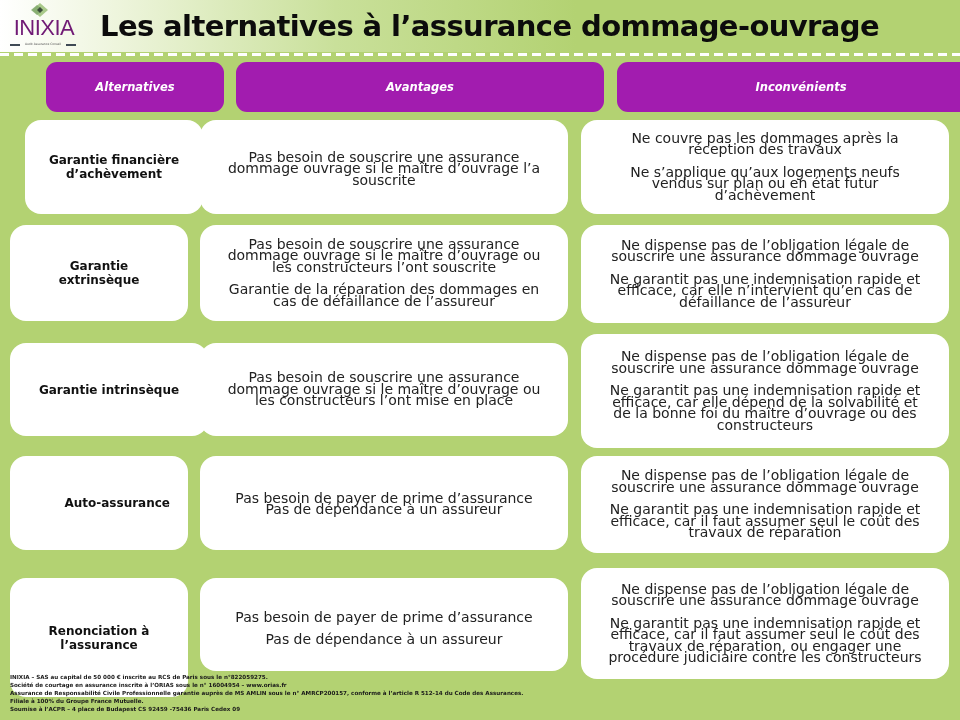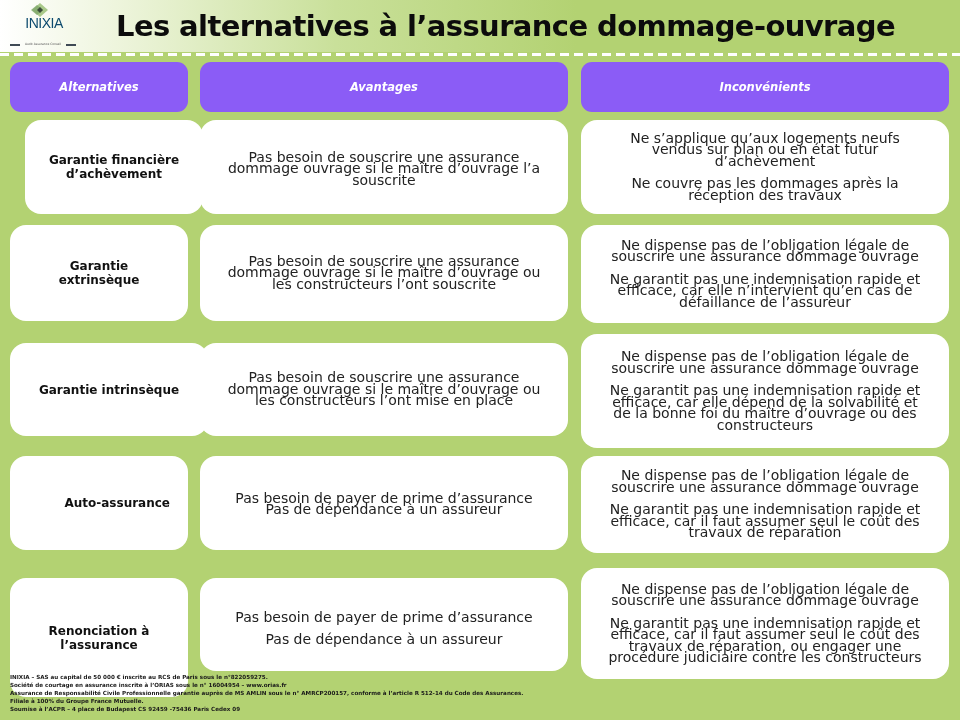--- a/index.html
+++ b/index.html
@@ -15,42 +15,42 @@
       background: linear-gradient(90deg, #ffffff 0%, #eef5dd 12%, #c9e09a 35%, #b3d272 60%);
     }
     .dashes {
       position: absolute; left: 0; top: 53px; width: 960px; height: 3px;
       background: repeating-linear-gradient(90deg, #ffffff 0 9px, transparent 9px 14px);
     }
     .logo { position: absolute; left: 8px; top: 3px; width: 70px; height: 46px; }
     .logo-mark { position: absolute; left: 22px; top: 0; width: 20px; height: 16px; }
     .logo-text {
       position: absolute; left: 2px; top: 12px; width: 68px; text-align: center;
-      font-family: "Liberation Sans", sans-serif; font-size: 14px; font-weight: 400;
-      color: #0c4a6e; letter-spacing: -0.5px;
+      font-family: "Liberation Sans", sans-serif; font-size: 22px; font-weight: 400;
+      color: #701a75; letter-spacing: -0.5px;
     }
     .logo-tag {
       position: absolute; left: 2px; top: 39px; width: 66px; height: 5px;
       font-size: 3px; color: #555; text-align: center; line-height: 5px;
       border-top: 0; 
     }
     .logo-tag::before, .logo-tag::after {
       content: ""; position: absolute; top: 2px; width: 10px; height: 2px; background: #3f4a55;
     }
     .logo-tag::before { left: 0; }
     .logo-tag::after { right: 0; }
     .page-title {
       position: absolute; left: 100px; top: 4px; width: 820px; height: 44px;
       font-family: "DejaVu Sans", sans-serif; font-weight: 700; font-size: 29px;
-      color: #0c0c0c; letter-spacing: -0.6px; line-height: 44px; white-space: nowrap; margin-left: 16px;
+      color: #0c0c0c; letter-spacing: -0.6px; line-height: 44px; white-space: nowrap;
     }
     .hdr {
-      position: absolute; top: 62px; height: 50px; background: #8b5cf6;
+      position: absolute; top: 62px; height: 50px; background: #a21caf;
       border-radius: 11px; color: #fff; display: flex; align-items: center; justify-content: center;
-      font-style: italic; font-weight: 700; font-size: 11.5px;
+      font-style: italic; font-weight: 700; font-size: 11.5px; margin-left: 36px;
     }
     .card {
       position: absolute; background: #fff; border-radius: 16px;
       display: flex; flex-direction: column; align-items: center; justify-content: center;
       text-align: center;
     }
     .card.alt {
       font-weight: 700; font-size: 12px; line-height: 14px; padding: 0 18px; color: #111;
     }
     .card.txt { font-size: 14px; line-height: 11.5px; color: #222; padding: 16px 22px; }
@@ -85,29 +85,30 @@
 <div class="hdr" style="left:200px;width:368px;">Avantages</div>
 <div class="hdr" style="left:581px;width:368px;">Inconvénients</div>
 
 <div class="card alt" style="left:25px;top:120px;width:178px;height:94px;">
   <span>Garantie financière d’achèvement</span>
 </div>
 <div class="card txt" style="left:200px;top:120px;width:368px;height:94px;padding-bottom:12px;">
   <p>Pas besoin de souscrire une assurance dommage ouvrage si le maître d’ouvrage l’a souscrite</p>
 </div>
 <div class="card txt" style="left:581px;top:120px;width:368px;height:94px;">
+  <p>Ne couvre pas les dommages après la réception des travaux</p>
   <p>Ne s’applique qu’aux logements neufs vendus sur plan ou en état futur d’achèvement</p>
-  <p>Ne couvre pas les dommages après la réception des travaux</p>
 </div>
 
 <div class="card alt" style="left:10px;top:225px;width:178px;height:96px;">
   <span>Garantie extrinsèque</span>
 </div>
 <div class="card txt" style="left:200px;top:225px;width:368px;height:96px;">
   <p>Pas besoin de souscrire une assurance dommage ouvrage si le maître d’ouvrage ou les constructeurs l’ont souscrite</p>
+  <p>Garantie de la réparation des dommages en cas de défaillance de l’assureur</p>
 </div>
 <div class="card txt" style="left:581px;top:225px;width:368px;height:98px;">
   <p>Ne dispense pas de l’obligation légale de souscrire une assurance dommage ouvrage</p>
   <p>Ne garantit pas une indemnisation rapide et efficace, car elle n’intervient qu’en cas de défaillance de l’assureur</p>
 </div>
 
 <div class="card alt" style="left:10px;top:343px;width:198px;height:93px;">
   <span>Garantie intrinsèque</span>
 </div>
 <div class="card txt" style="left:200px;top:343px;width:368px;height:93px;">

